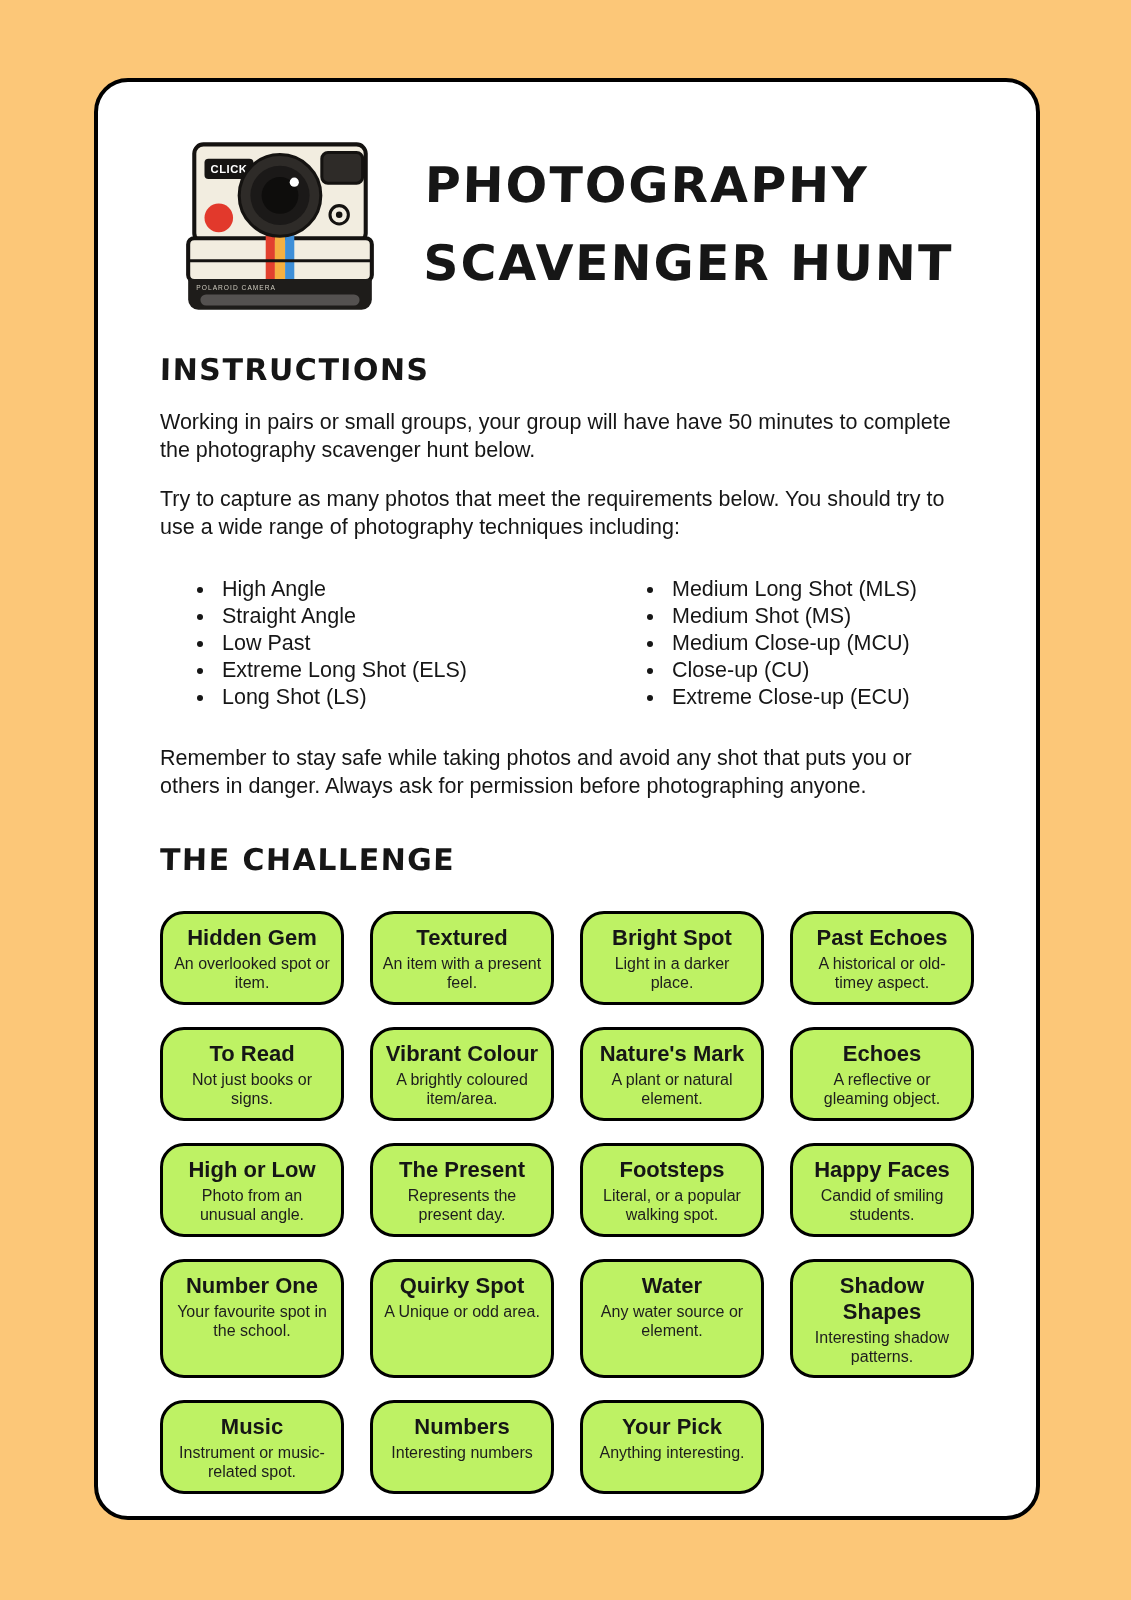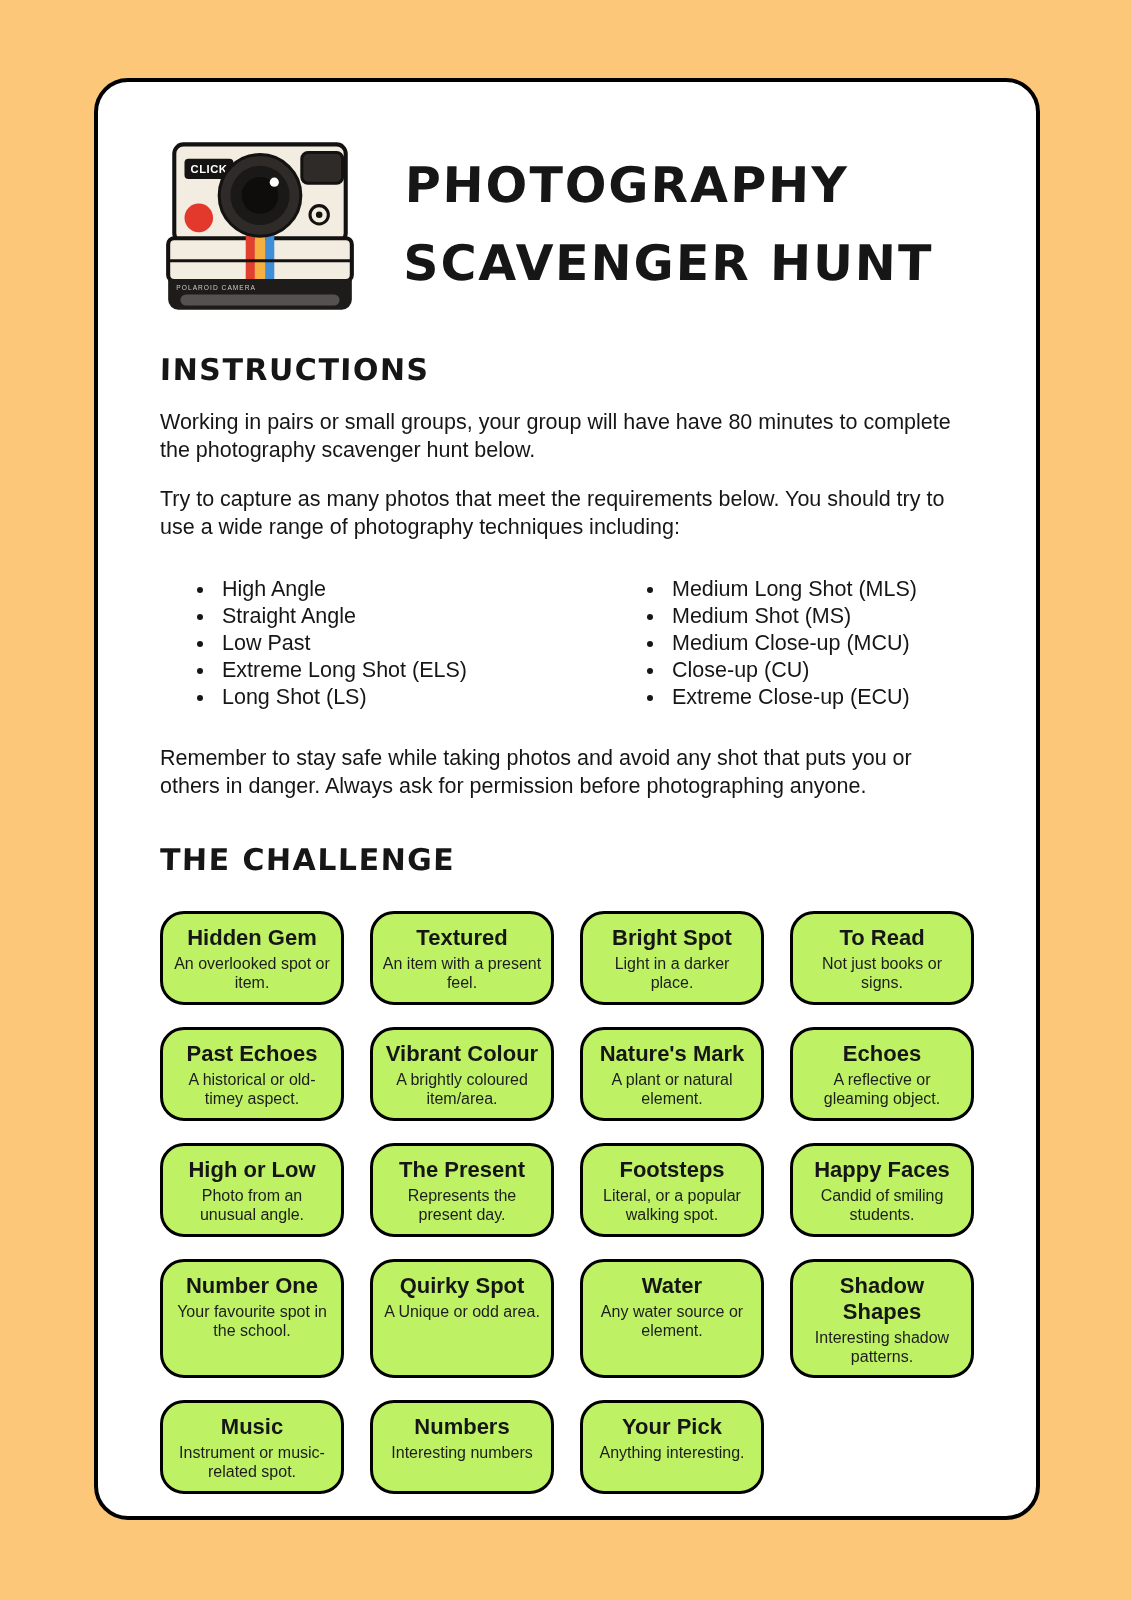--- a/index.html
+++ b/index.html
@@ -15,21 +15,21 @@
     position: absolute;
     left: 94px; top: 78px;
     width: 946px; height: 1442px;
     background: #ffffff;
     border: 4px solid #000000;
     border-radius: 34px;
     padding: 50px 62px 0 62px;
     overflow: hidden;
   }
   
-  .header { display: flex; align-items: center; gap: 44px; margin-top: 2px; }
+  .header { display: flex; align-items: center; gap: 44px; margin-top: 2px; justify-content: center; }
   .camera-svg { width: 200px; height: 182px; flex: none; }
   .title {
     font-family: "DejaVu Sans", sans-serif;
     font-weight: 800;
     font-size: 49px;
     line-height: 1.6;
     letter-spacing: 2px;
     transform: skewX(-1deg);
     white-space: nowrap;
   }
@@ -112,21 +112,21 @@
       <circle cx="156" cy="79" r="3.2" fill="#141210"></circle>
     </svg>
     <div class="title">
       <div>PHOTOGRAPHY</div>
       <div>SCAVENGER HUNT</div>
     </div>
   </div>
 
   <div class="section-heading">INSTRUCTIONS</div>
 
-  <p class="para">Working in pairs or small groups, your group will have have 80 minutes to complete the photography scavenger hunt below.</p>
+  <p class="para">Working in pairs or small groups, your group will have have 50 minutes to complete the photography scavenger hunt below.</p>
   <p class="para">Try to capture as many photos that meet the requirements below. You should try to use a wide range of photography techniques including:</p>
 
   <div class="tech-columns">
     <ul class="tech-col left">
       <li>High Angle</li>
       <li>Straight Angle</li>
       <li>Low Past</li>
       <li>Extreme Long Shot (ELS)</li>
       <li>Long Shot (LS)</li>
     </ul>
@@ -152,28 +152,28 @@
     <div class="challenge-card">
       <div class="card-title">Textured</div>
       <div class="card-desc">An item with a present feel.</div>
     </div>
     <div class="challenge-card">
       <div class="card-title">Bright Spot</div>
       <div class="card-desc">Light in a darker place.</div>
     </div>
 
     <div class="challenge-card">
+      <div class="card-title">Past Echoes</div>
+      <div class="card-desc">A historical or old-timey aspect.</div>
+    </div>
+    <div class="challenge-card">
       <div class="card-title">To Read</div>
       <div class="card-desc">Not just books or signs.</div>
     </div>
     <div class="challenge-card">
-      <div class="card-title">Past Echoes</div>
-      <div class="card-desc">A historical or old-timey aspect.</div>
-    </div>
-    <div class="challenge-card">
       <div class="card-title">Vibrant Colour</div>
       <div class="card-desc">A brightly coloured item/area.</div>
     </div>
     <div class="challenge-card">
       <div class="card-title">Nature's Mark</div>
       <div class="card-desc">A plant or natural element.</div>
     </div>
 
     <div class="challenge-card">
       <div class="card-title">Echoes</div>

